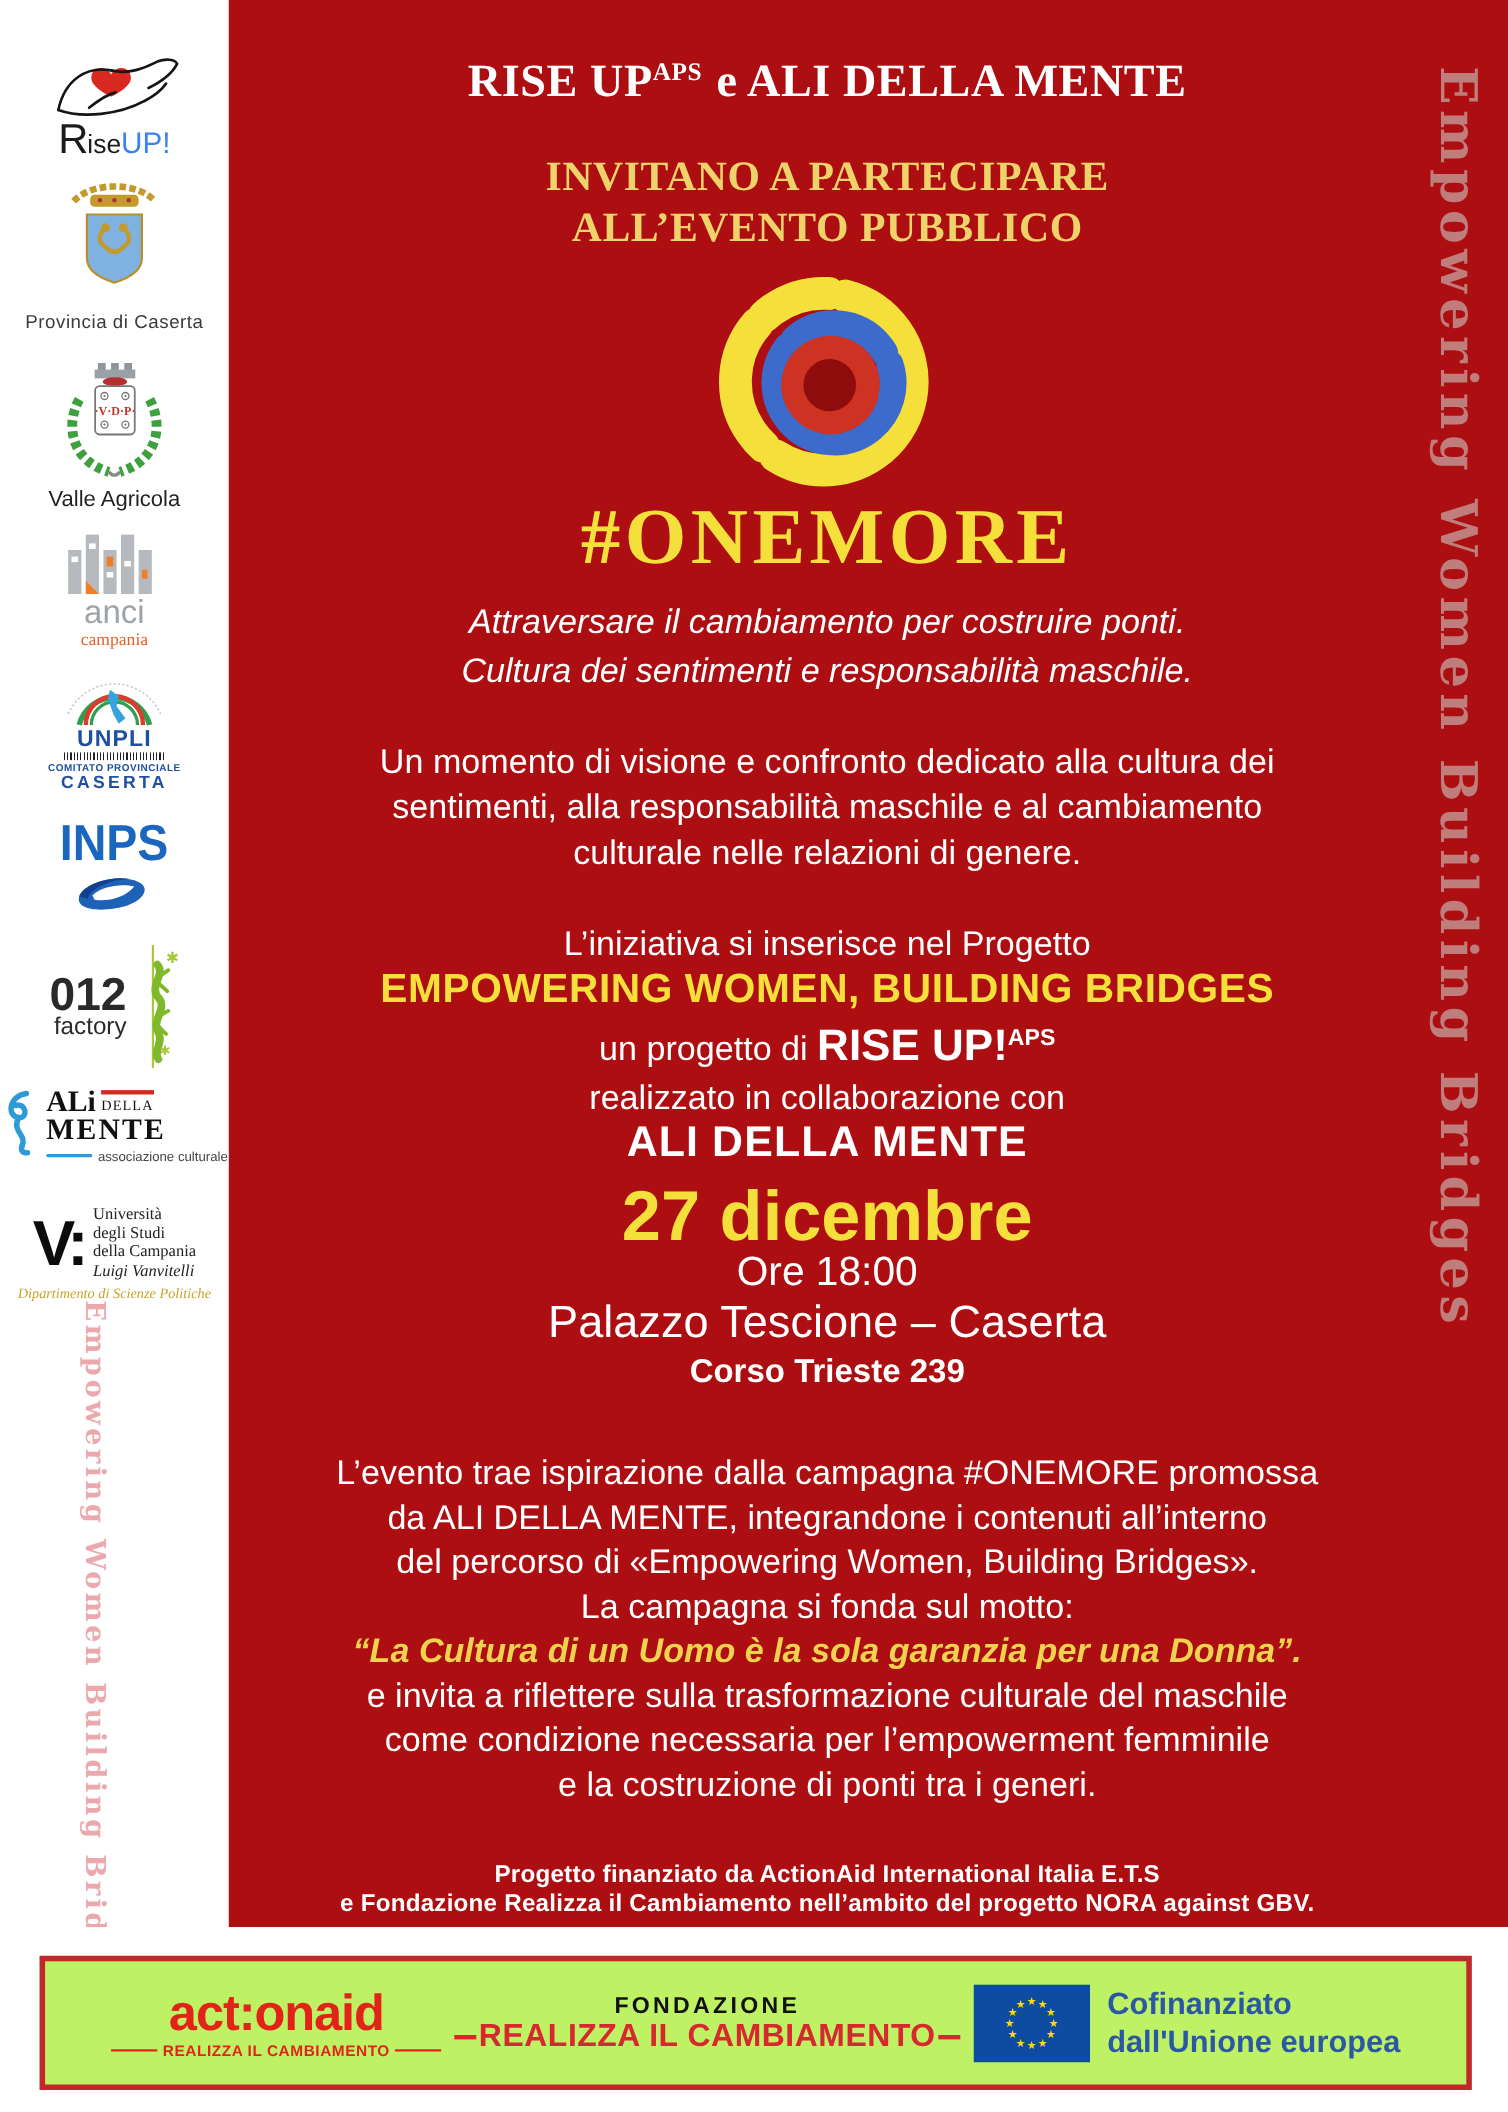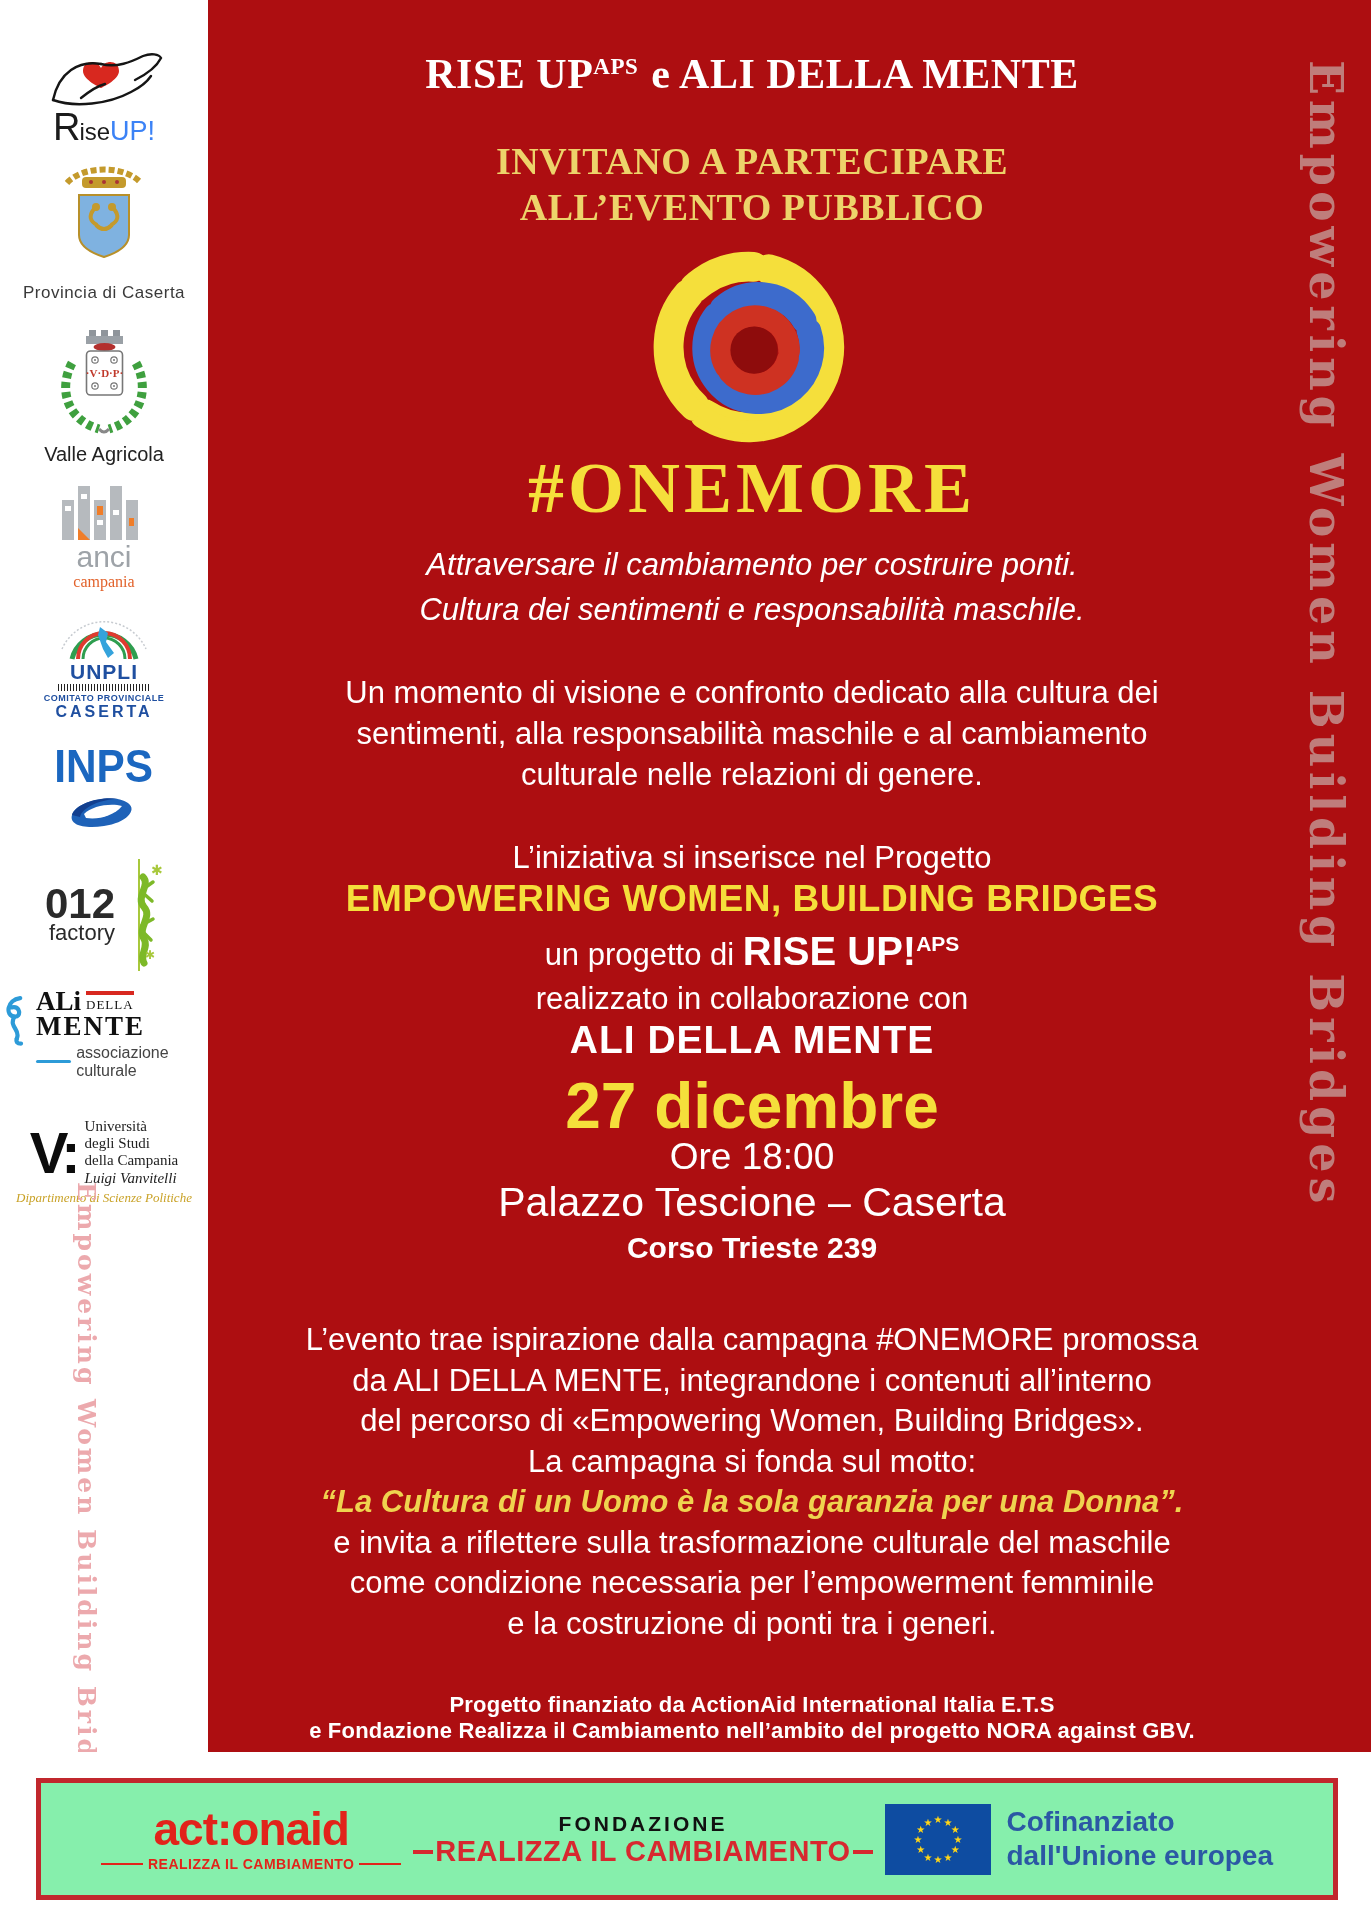--- a/index.html
+++ b/index.html
@@ -46,21 +46,21 @@
   .lb-ali{margin-top:18px;flex-direction:row;align-items:flex-start;gap:4px;}
   .ali-textcol{text-align:left;}
   .ali-row1{display:flex;align-items:flex-end;gap:5px;}
   .ali-ali{font-family:"Liberation Serif",serif;font-weight:700;font-size:27px;line-height:.9;color:#111;}
   .ali-della-wrap{display:flex;flex-direction:column;align-items:flex-start;}
   .ali-redbar{width:48px;height:4px;background:#d8281f;margin-bottom:2px;}
   .ali-della{font-family:"Liberation Serif",serif;font-size:13px;letter-spacing:1px;color:#111;}
   .ali-mente{font-family:"Liberation Serif",serif;font-weight:700;font-size:27px;letter-spacing:2px;color:#111;line-height:1;}
   .ali-subrow{display:flex;align-items:center;gap:5px;margin-top:4px;}
   .ali-blueline{width:42px;height:3px;background:#2d9bd8;border-radius:2px;}
-  .ali-sub{font-size:16px;color:#444;}
+  .ali-sub{font-size:12px;color:#444;}
 
   .lb-vanvi{margin-top:38px;}
   .vanvi-row{display:flex;align-items:center;gap:8px;}
   .vanvi-mark{font-size:58px;font-weight:700;color:#0c0c0c;letter-spacing:-4px;line-height:.85;}
   .vanvi-lines{text-align:left;font-family:"Liberation Serif",serif;font-size:15px;color:#222;line-height:1.15;}
   .vanvi-lines .it{font-style:italic;}
   .vanvi-dept{font-family:"Liberation Serif",serif;font-style:italic;font-size:13px;color:#c9a227;margin-top:3px;}
 
   .vert-left{position:absolute;left:72px;top:1182px;writing-mode:vertical-rl;
      font-family:"DejaVu Serif","Liberation Serif",serif;font-weight:700;font-size:25px;
@@ -107,21 +107,21 @@
 
   .funding{margin-top:48px;font-size:22px;font-weight:700;line-height:26px;letter-spacing:.2px;}
 
   .vert-right{position:absolute;top:60px;right:18px;writing-mode:vertical-rl;
      font-family:"DejaVu Serif","Liberation Serif",serif;font-weight:700;font-size:46px;
      color:#bf7d7b;letter-spacing:5px;white-space:nowrap;}
 
   
   .footer{position:absolute;left:0;top:1752px;width:100%;height:168px;background:#ffffff;}
   .footer-frame{position:absolute;left:36px;right:33px;top:26px;height:122px;
-     border:5px solid #c1272d;background:#86efac;display:flex;align-items:center;
+     border:5px solid #c1272d;background:#bef264;display:flex;align-items:center;
      justify-content:space-between;padding:0 60px;}
 
   .aa{text-align:center;}
   .aa-name{font-size:46px;font-weight:700;color:#e2231a;letter-spacing:-1px;line-height:1;}
   .aa-tagrow{display:flex;align-items:center;gap:5px;margin-top:4px;}
   .aa-tagrow::before,.aa-tagrow::after{content:"";width:42px;border-top:2px solid #e2231a;}
   .aa-tag{font-size:14px;font-weight:700;color:#e2231a;letter-spacing:.5px;}
 
   .fond{text-align:center;}
   .fond-1{font-size:21px;font-weight:700;color:#111;letter-spacing:3px;line-height:1.1;}

